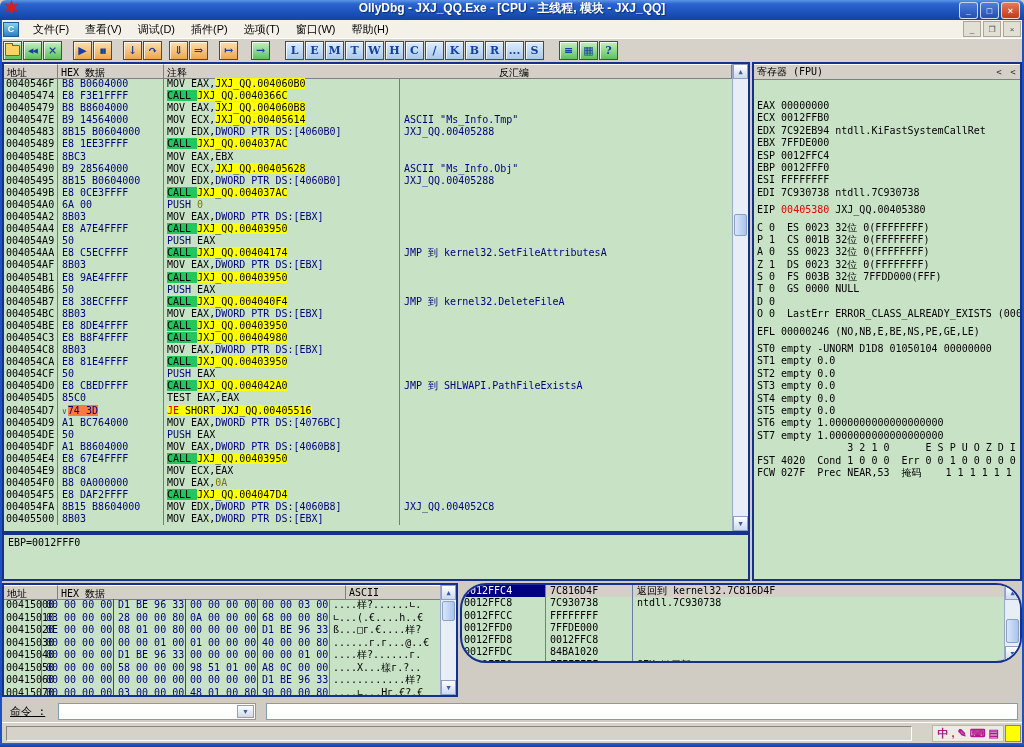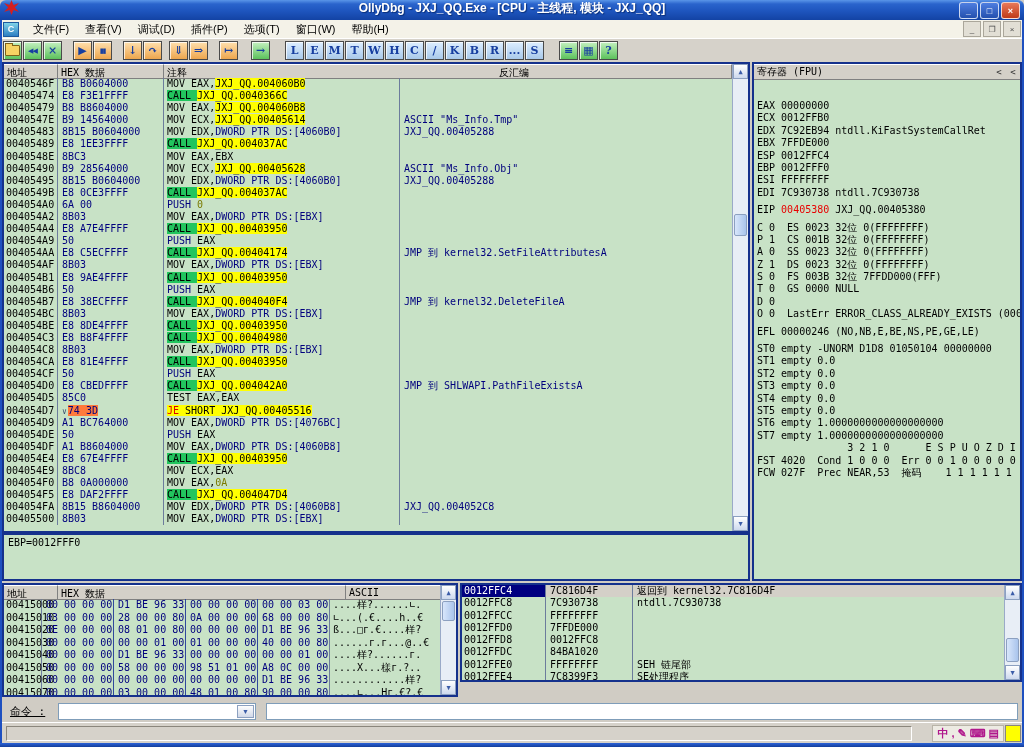--- a/index.html
+++ b/index.html
@@ -83,21 +83,21 @@
   .rspace{height:5px;}
   .red{color:#E80000;}
   
   .dump-pane{left:2px;top:521px;width:456px;height:114px;}
   .dump-body{position:absolute;left:0;top:14px;right:16px;bottom:0;overflow:hidden;}
   .xrow{display:flex;height:12.5px;line-height:12.5px;white-space:pre;}
   .d-addr{width:38px;padding-left:2px;border-right:1px solid #6C7C9C;box-sizing:border-box;flex:0 0 auto;}
   .d-grp{width:72px;padding-left:4px;border-right:1px solid #30489C;box-sizing:border-box;color:#00007E;flex:0 0 auto;}
   .d-ascii{flex:1;padding-left:3px;overflow:hidden;border-left:1px solid #6C7C9C;margin-left:-1px;}
   
-  .stack-pane{left:460px;top:521px;width:562px;height:99px;}
+  .stack-pane{left:460px;top:521px;width:562px;height:80px;border-radius:26px;}
   .stack-body{position:absolute;left:0;top:0;right:16px;bottom:0;overflow:hidden;}
   .srow{display:flex;height:12.3px;line-height:12.3px;white-space:pre;}
   .s-addr{width:84px;padding-left:2px;border-right:1px solid #6C7C9C;box-sizing:border-box;flex:0 0 auto;}
   .s-val{width:87px;padding-left:4px;border-right:1px solid #6C7C9C;box-sizing:border-box;flex:0 0 auto;}
   .s-cmt{flex:1;padding-left:4px;overflow:hidden;}
   .srow.ssel .s-addr{background:#000080;color:#fff;}
   .srow.ssel .s-val,.srow.ssel .s-cmt{background:#D4D0C8;}
   
   .cmdrow{position:absolute;left:2px;right:2px;top:638px;height:22px;background:#D0CCC4;
     font-size:11px;display:flex;align-items:center;text-decoration:underline;}

